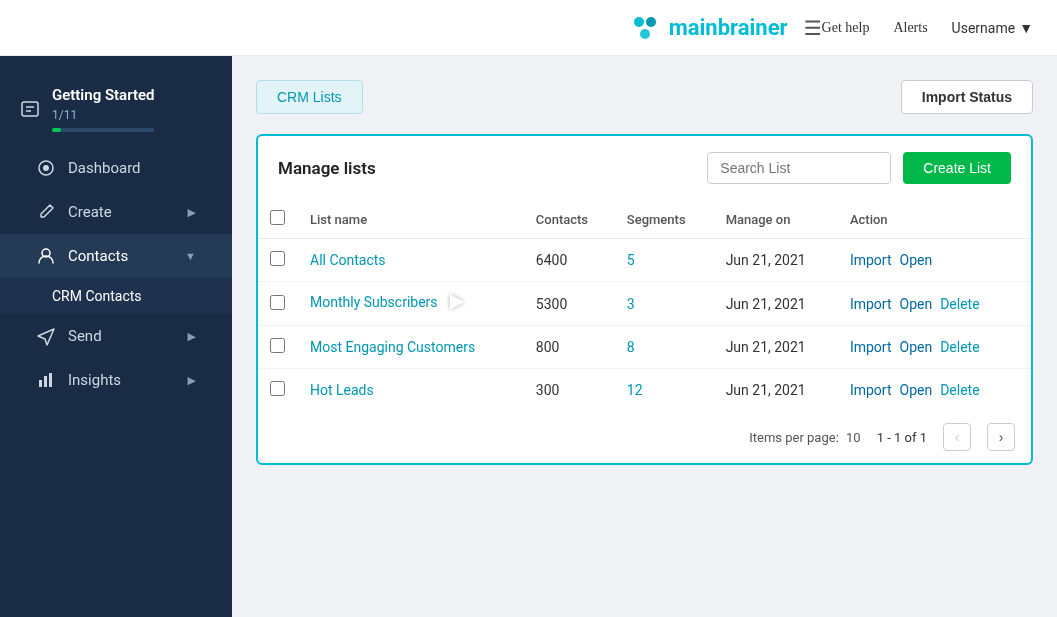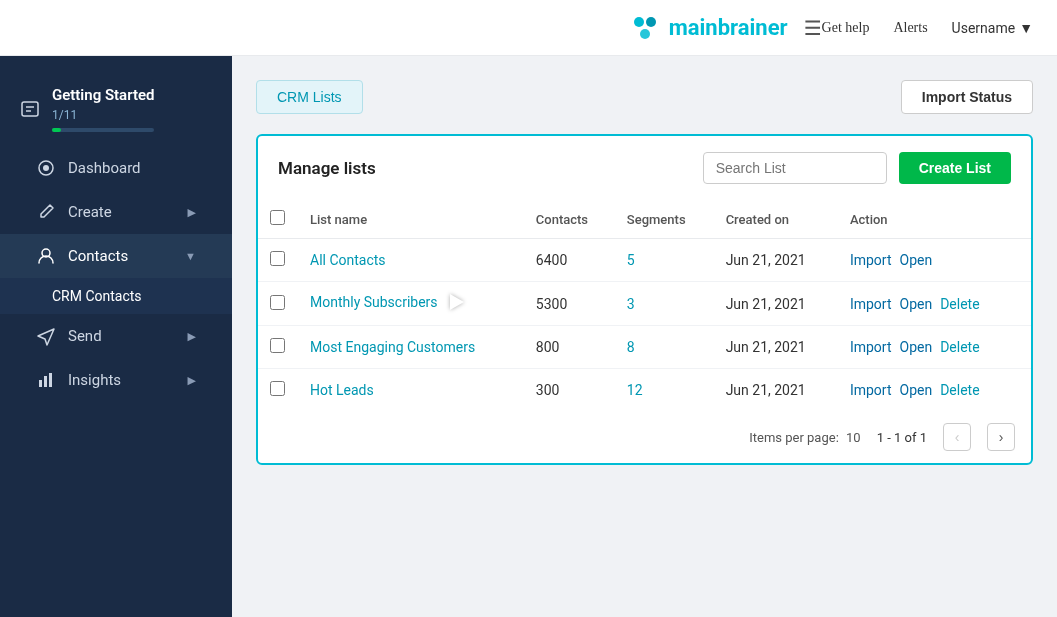--- a/index.html
+++ b/index.html
@@ -73,21 +73,21 @@
       padding: 16px 20px;
     }
     .card-title { font-size: 17px; font-weight: 600; color: #222; }
     .card-header-right { display: flex; gap: 12px; align-items: center; }
     .search-input {
       padding: 7px 12px; border: 1px solid #ccc; border-radius: 4px;
       font-size: 14px; width: 184px; color: #333; outline: none;
     }
     .create-list-btn {
       padding: 8px 20px; background: #00b84a; border: none; border-radius: 4px;
-      color: #fff; font-size: 14px; font-weight: 700; cursor: pointer;
+      color: #fff; font-size: 14px; font-weight: 400; cursor: pointer;
     }
 
     
     table { width: 100%; border-collapse: collapse; }
     thead tr { border-bottom: 1px solid #e8eaed; }
     thead th {
       padding: 10px 12px; text-align: left; font-size: 13px;
       color: #555; font-weight: 500;
     }
     tbody tr { border-bottom: 1px solid #f0f2f5; }
@@ -244,21 +244,21 @@
 
       <table>
         <thead>
           <tr>
             <th class="checkbox-col">
               <input type="checkbox" style="">
             </th>
             <th>List name</th>
             <th>Contacts</th>
             <th>Segments</th>
-            <th>Created on</th>
+            <th>Manage on</th>
             <th>Action</th>
           </tr>
         </thead>
         <tbody id="table-body">
         <tr>
               <td><input type="checkbox" style=""></td>
               <td><a class="list-name-link">All Contacts</a></td>
               <td>6400</td>
               <td><a class="segments-link">5</a></td>
               <td>Jun 21, 2021</td>

